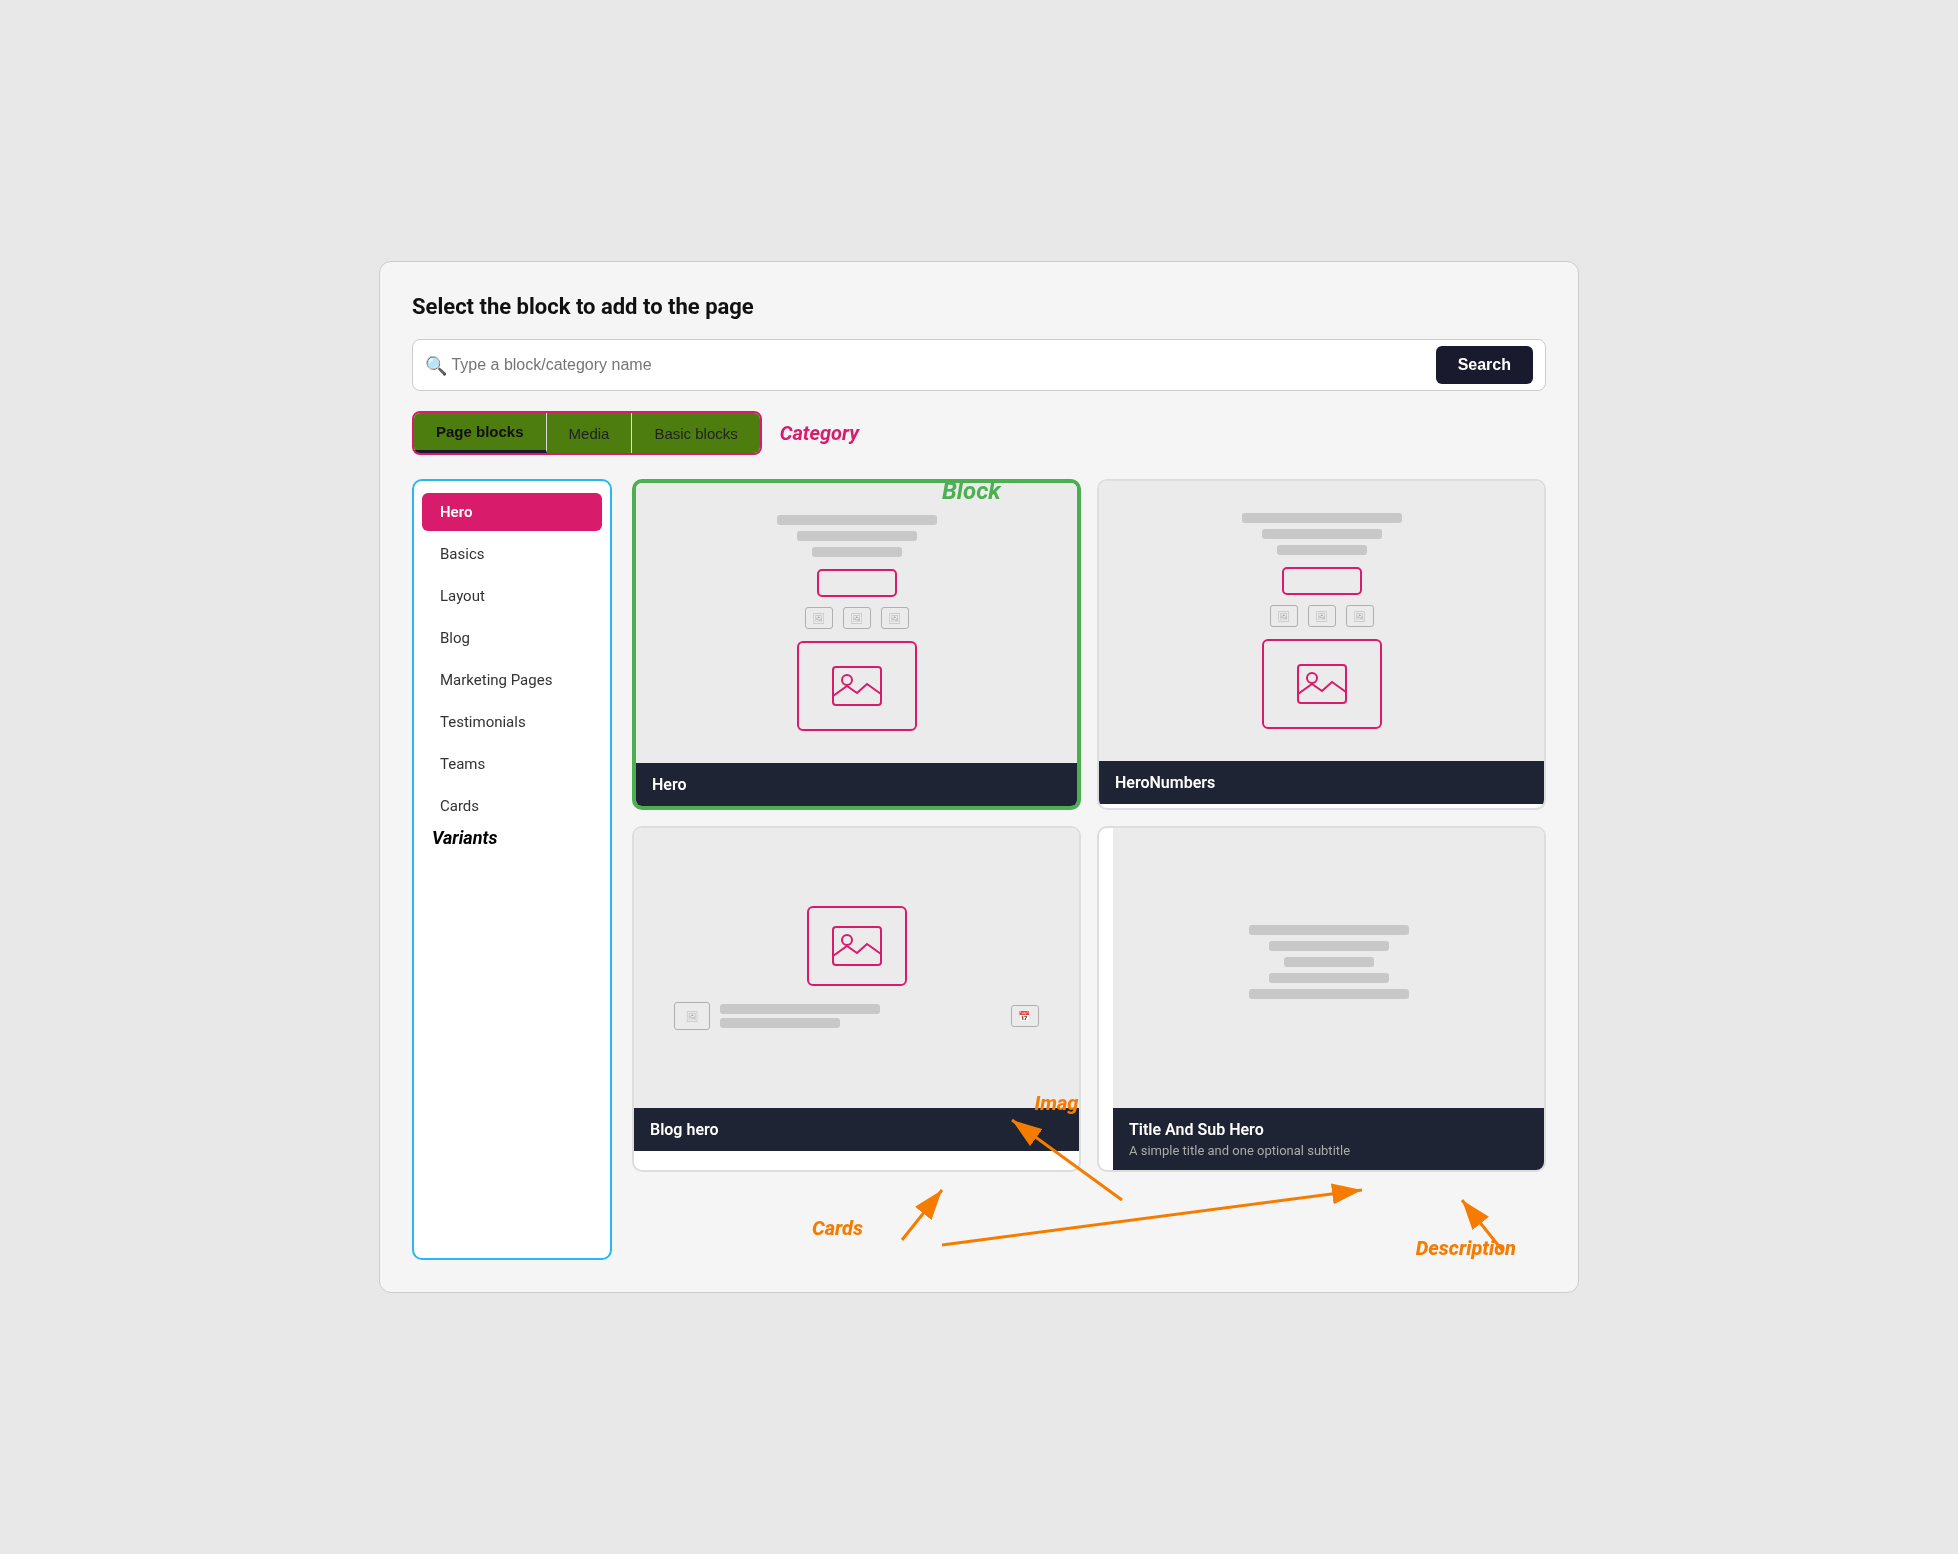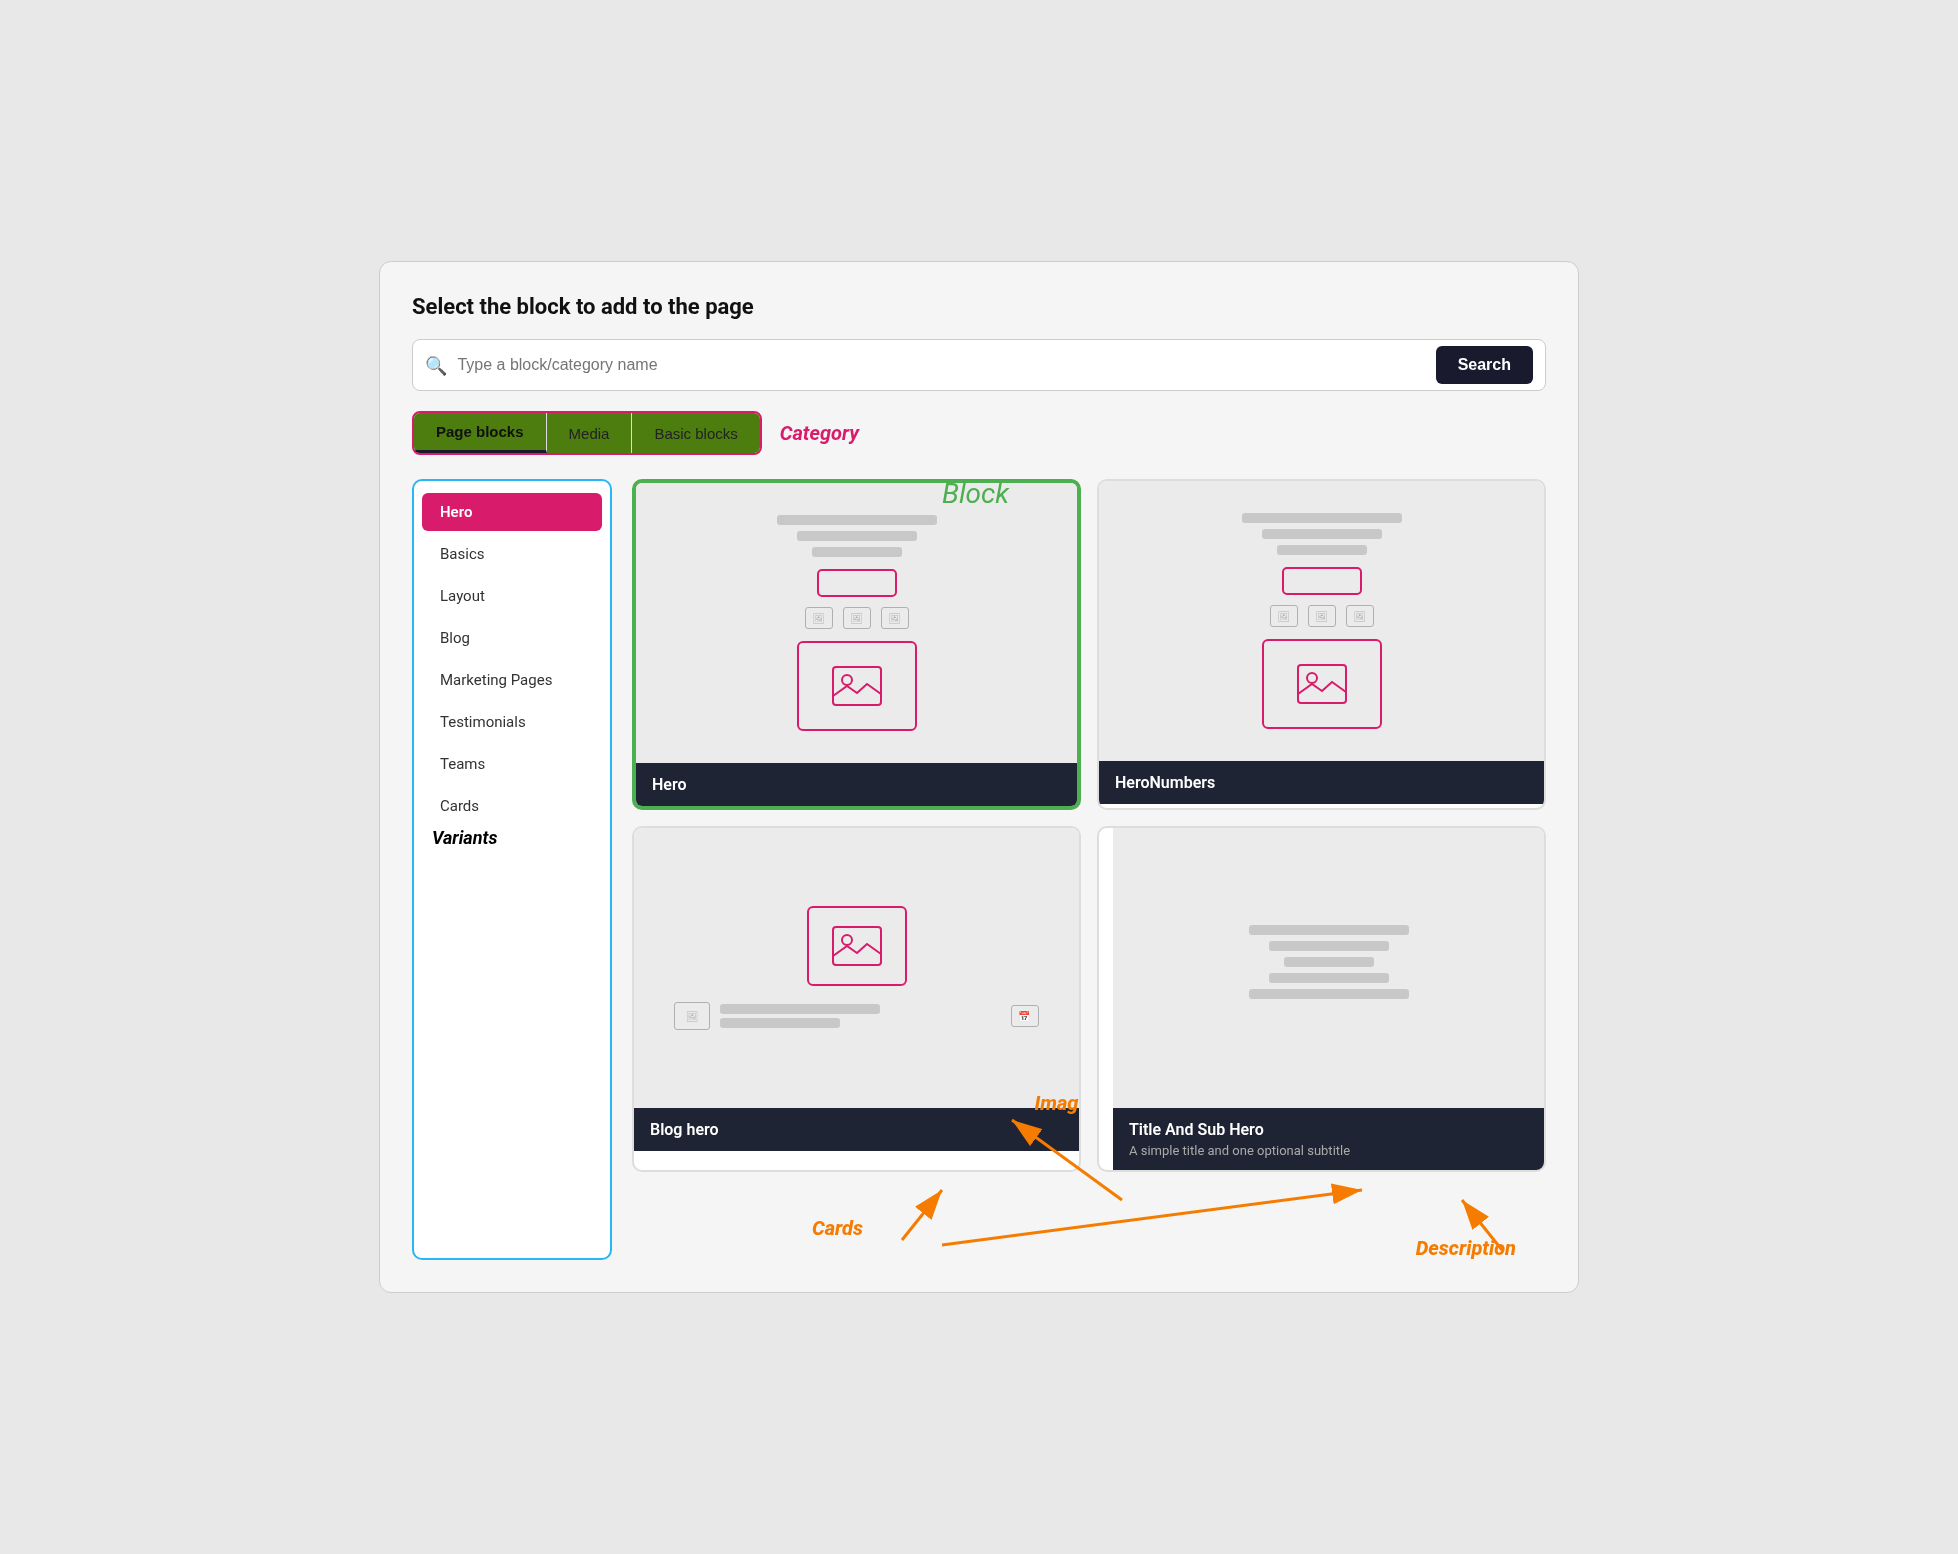--- a/index.html
+++ b/index.html
@@ -37,21 +37,21 @@
       margin-bottom: 20px;
       height: 52px;
     }
     .search-bar input {
       flex: 1;
       border: none;
       outline: none;
       font-size: 16px;
       color: #888;
       background: transparent;
-      margin-left: 10px;
+      margin-left: 4px;
     }
     .search-icon {
       color: #555;
       font-size: 18px;
     }
     .search-button {
       background: #1a1a2e;
       color: #fff;
       border: none;
       border-radius: 6px;
@@ -318,21 +318,21 @@
       <div class="sidebar-item">Marketing Pages</div>
       <div class="sidebar-item">Testimonials</div>
       <div class="sidebar-item">Teams</div>
       <div class="sidebar-item">Cards</div>
       <span class="variants-label">Variants</span>
     </div>
 
     <div style="flex:1; position:relative;">
 
       <div style="position:absolute; top:-2px; left:310px; z-index:10;">
-        <span style="font-size:28px; font-weight:400; color:#4caf50; font-style:italic;">Block</span>
+        <span style="font-size:24px; font-weight:700; color:#4caf50; font-style:italic;">Block</span>
       </div>
 
       <div class="blocks-grid">
 
         <div class="block-card selected">
           <div class="block-preview">
             <div class="preview-lines">
               <div class="preview-line wide"></div>
               <div class="preview-line medium"></div>
               <div class="preview-line short"></div>

